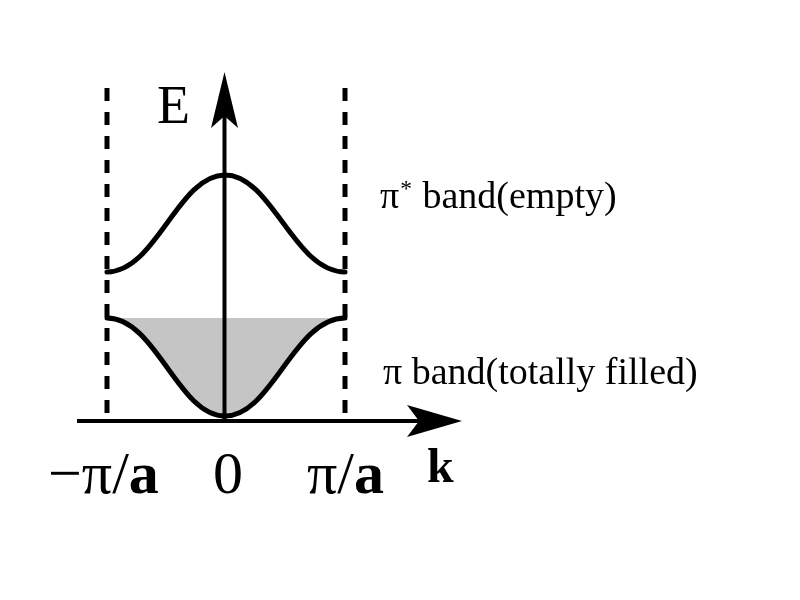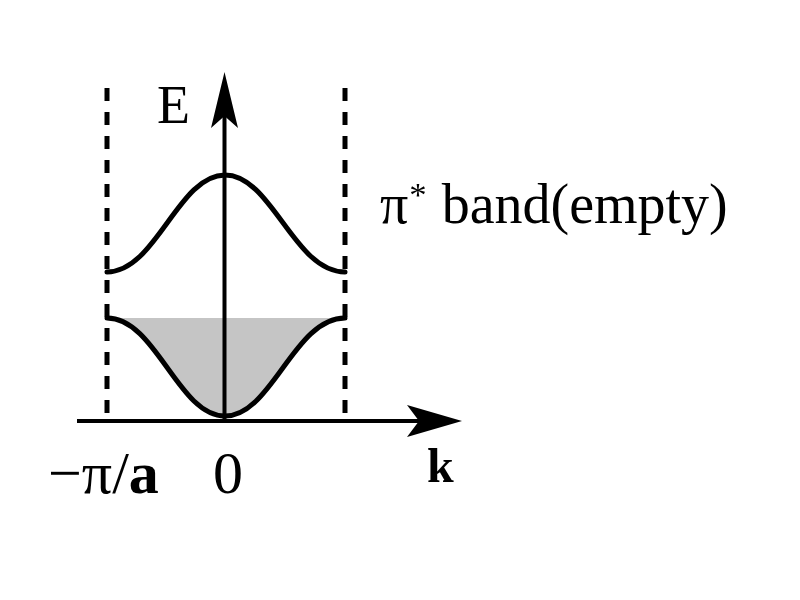--- a/index.html
+++ b/index.html
@@ -38,21 +38,21 @@
     font-size: 54px;
   }
   .k-letter {
     font-size: 48px;
     font-weight: bold;
   }
   .tick {
     font-size: 60px;
   }
   .band-label {
-    font-size: 56px;
+    font-size: 38px;
   }
   .band-label sup {
     font-size: 62%;
     vertical-align: 0.5em;
     padding: 0 1px;
   }
 </style>
 </head>
 <body>
 
@@ -76,17 +76,19 @@
     <polygon points="224.5,72 211,128 224.5,116 238,128" fill="#000000"></polygon>
   </svg>
 
   <div class="lbl axis-letter" style="left:157px; top:78px;">E</div>
   <div class="lbl k-letter" style="left:427px; top:442px;">k</div>
 
   <div class="lbl tick" style="left:48px; top:443px;"><span>−π/</span><b>a</b></div>
 
   <div class="lbl tick" style="left:213px; top:443px;">0</div>
 
+  <div class="lbl tick" style="left:307px; top:443px;"><span>π/</span><b>a</b></div>
 
   <div class="lbl band-label" style="left:380px; top:176px;"><span>π</span><sup>*</sup><span> band(empty)</span></div>
 
+  <div class="lbl band-label" style="left:383px; top:352px;"><span>π</span><span> band(totally filled)</span></div>
 
 </div>
 
 </body></html>

